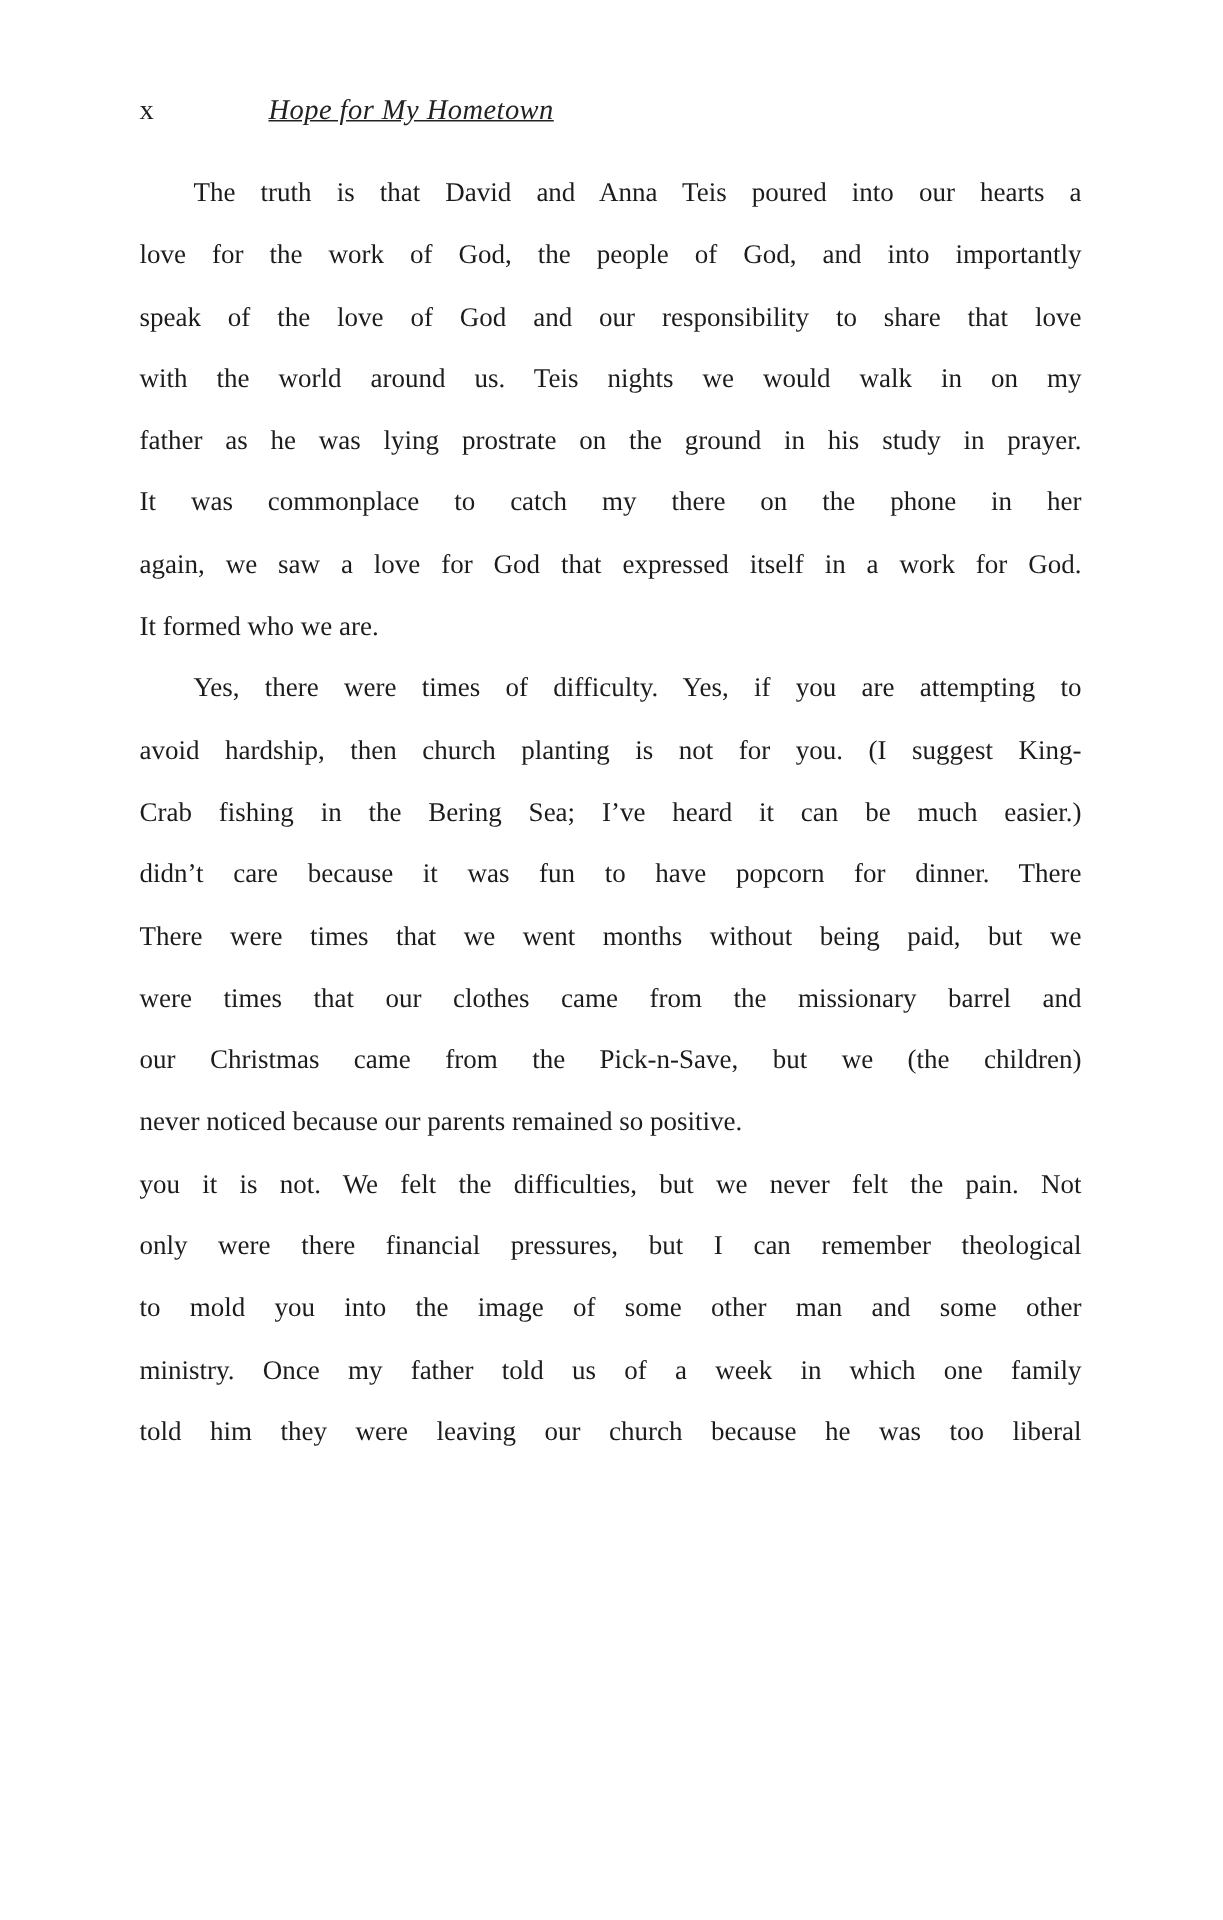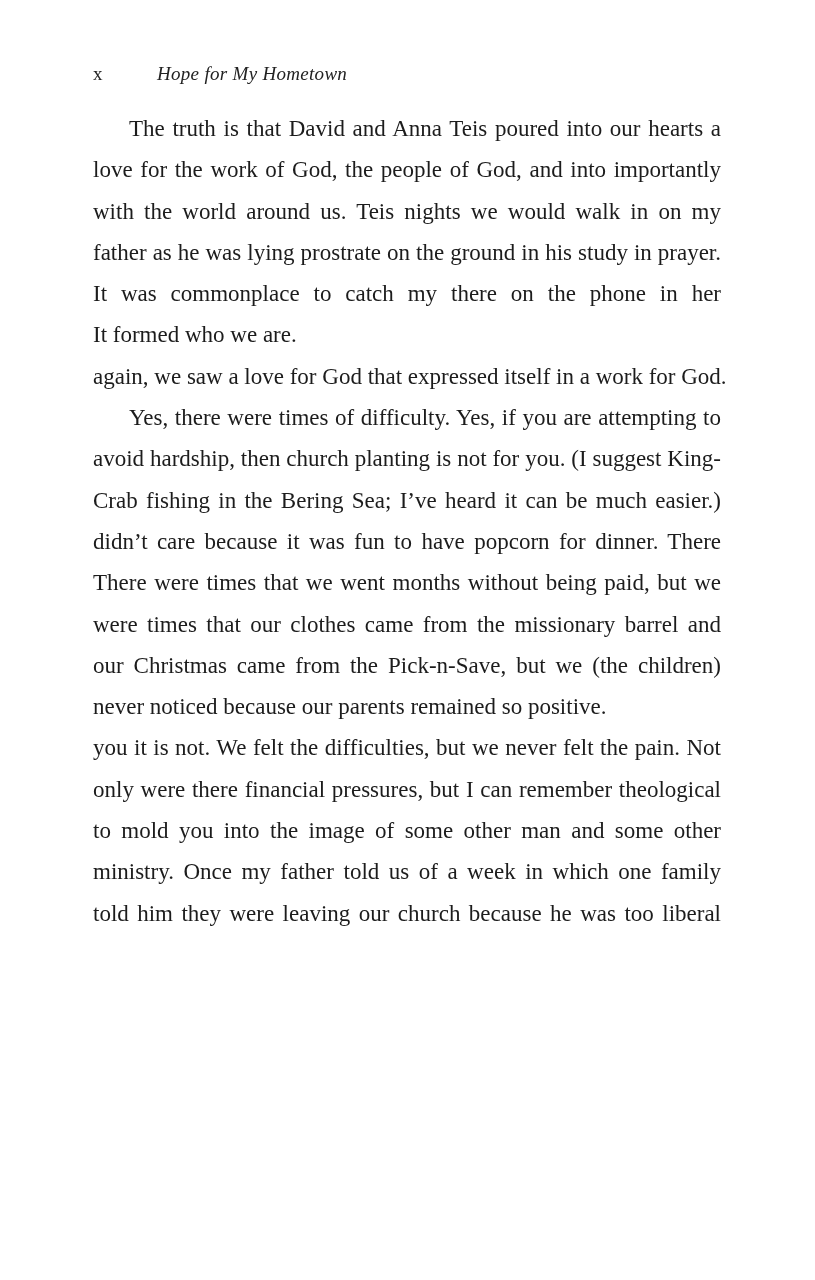--- a/index.html
+++ b/index.html
@@ -33,36 +33,37 @@
       white-space: nowrap;
     }
     .folio {
       position: absolute;
       left: 0;
       top: 0;
       font-style: normal;
     }
     .book-title {
       position: absolute;
-      left: 64px;
+      left: 86px;
       top: 0;
       font-style: italic;
       letter-spacing: 0.3px;
+      text-decoration: underline;
     }
     .body-text {
       position: absolute;
       left: 93px;
       top: 108px;
       width: 628px;
     }
     .line {
       display: block;
       height: 41.3px;
       line-height: 41.3px;
-      font-size: 23px;
+      font-size: 18px;
       white-space: nowrap;
       text-align: justify;
       text-align-last: justify;
       color: #1c1c1c;
     }
     .line.indent {
       padding-left: 36px;
     }
     .line.last {
       text-align-last: left;
@@ -76,25 +77,26 @@
   <div class="running-head">
     <span class="folio">x</span>
     <span class="book-title">Hope for My Hometown</span>
   </div>
 
   <div class="body-text">
 
     <div>
       <span class="line indent">The truth is that David and Anna Teis poured into our hearts a</span>
       <span class="line">love for the work of God, the people of God, and into importantly</span>
+      <span class="line">speak of the love of God and our responsibility to share that love</span>
       <span class="line">with the world around us. Teis nights we would walk in on my</span>
       <span class="line">father as he was lying prostrate on the ground in his study in prayer.</span>
       <span class="line">It was commonplace to catch my there on the phone in her</span>
+      <span class="line">again, we saw a love for God that expressed itself in a work for God.</span>
       <span class="line last">It formed who we are.</span>
-      <span class="line">again, we saw a love for God that expressed itself in a work for God.</span>
     </div>
 
     <div>
       <span class="line indent">Yes, there were times of difficulty. Yes, if you are attempting to</span>
       <span class="line">avoid hardship, then church planting is not for you. (I suggest King-</span>
       <span class="line">Crab fishing in the Bering Sea; I’ve heard it can be much easier.)</span>
       <span class="line">didn’t care because it was fun to have popcorn for dinner. There</span>
       <span class="line">There were times that we went months without being paid, but we</span>
       <span class="line">were times that our clothes came from the missionary barrel and</span>
       <span class="line">our Christmas came from the Pick-n-Save, but we (the children)</span>

